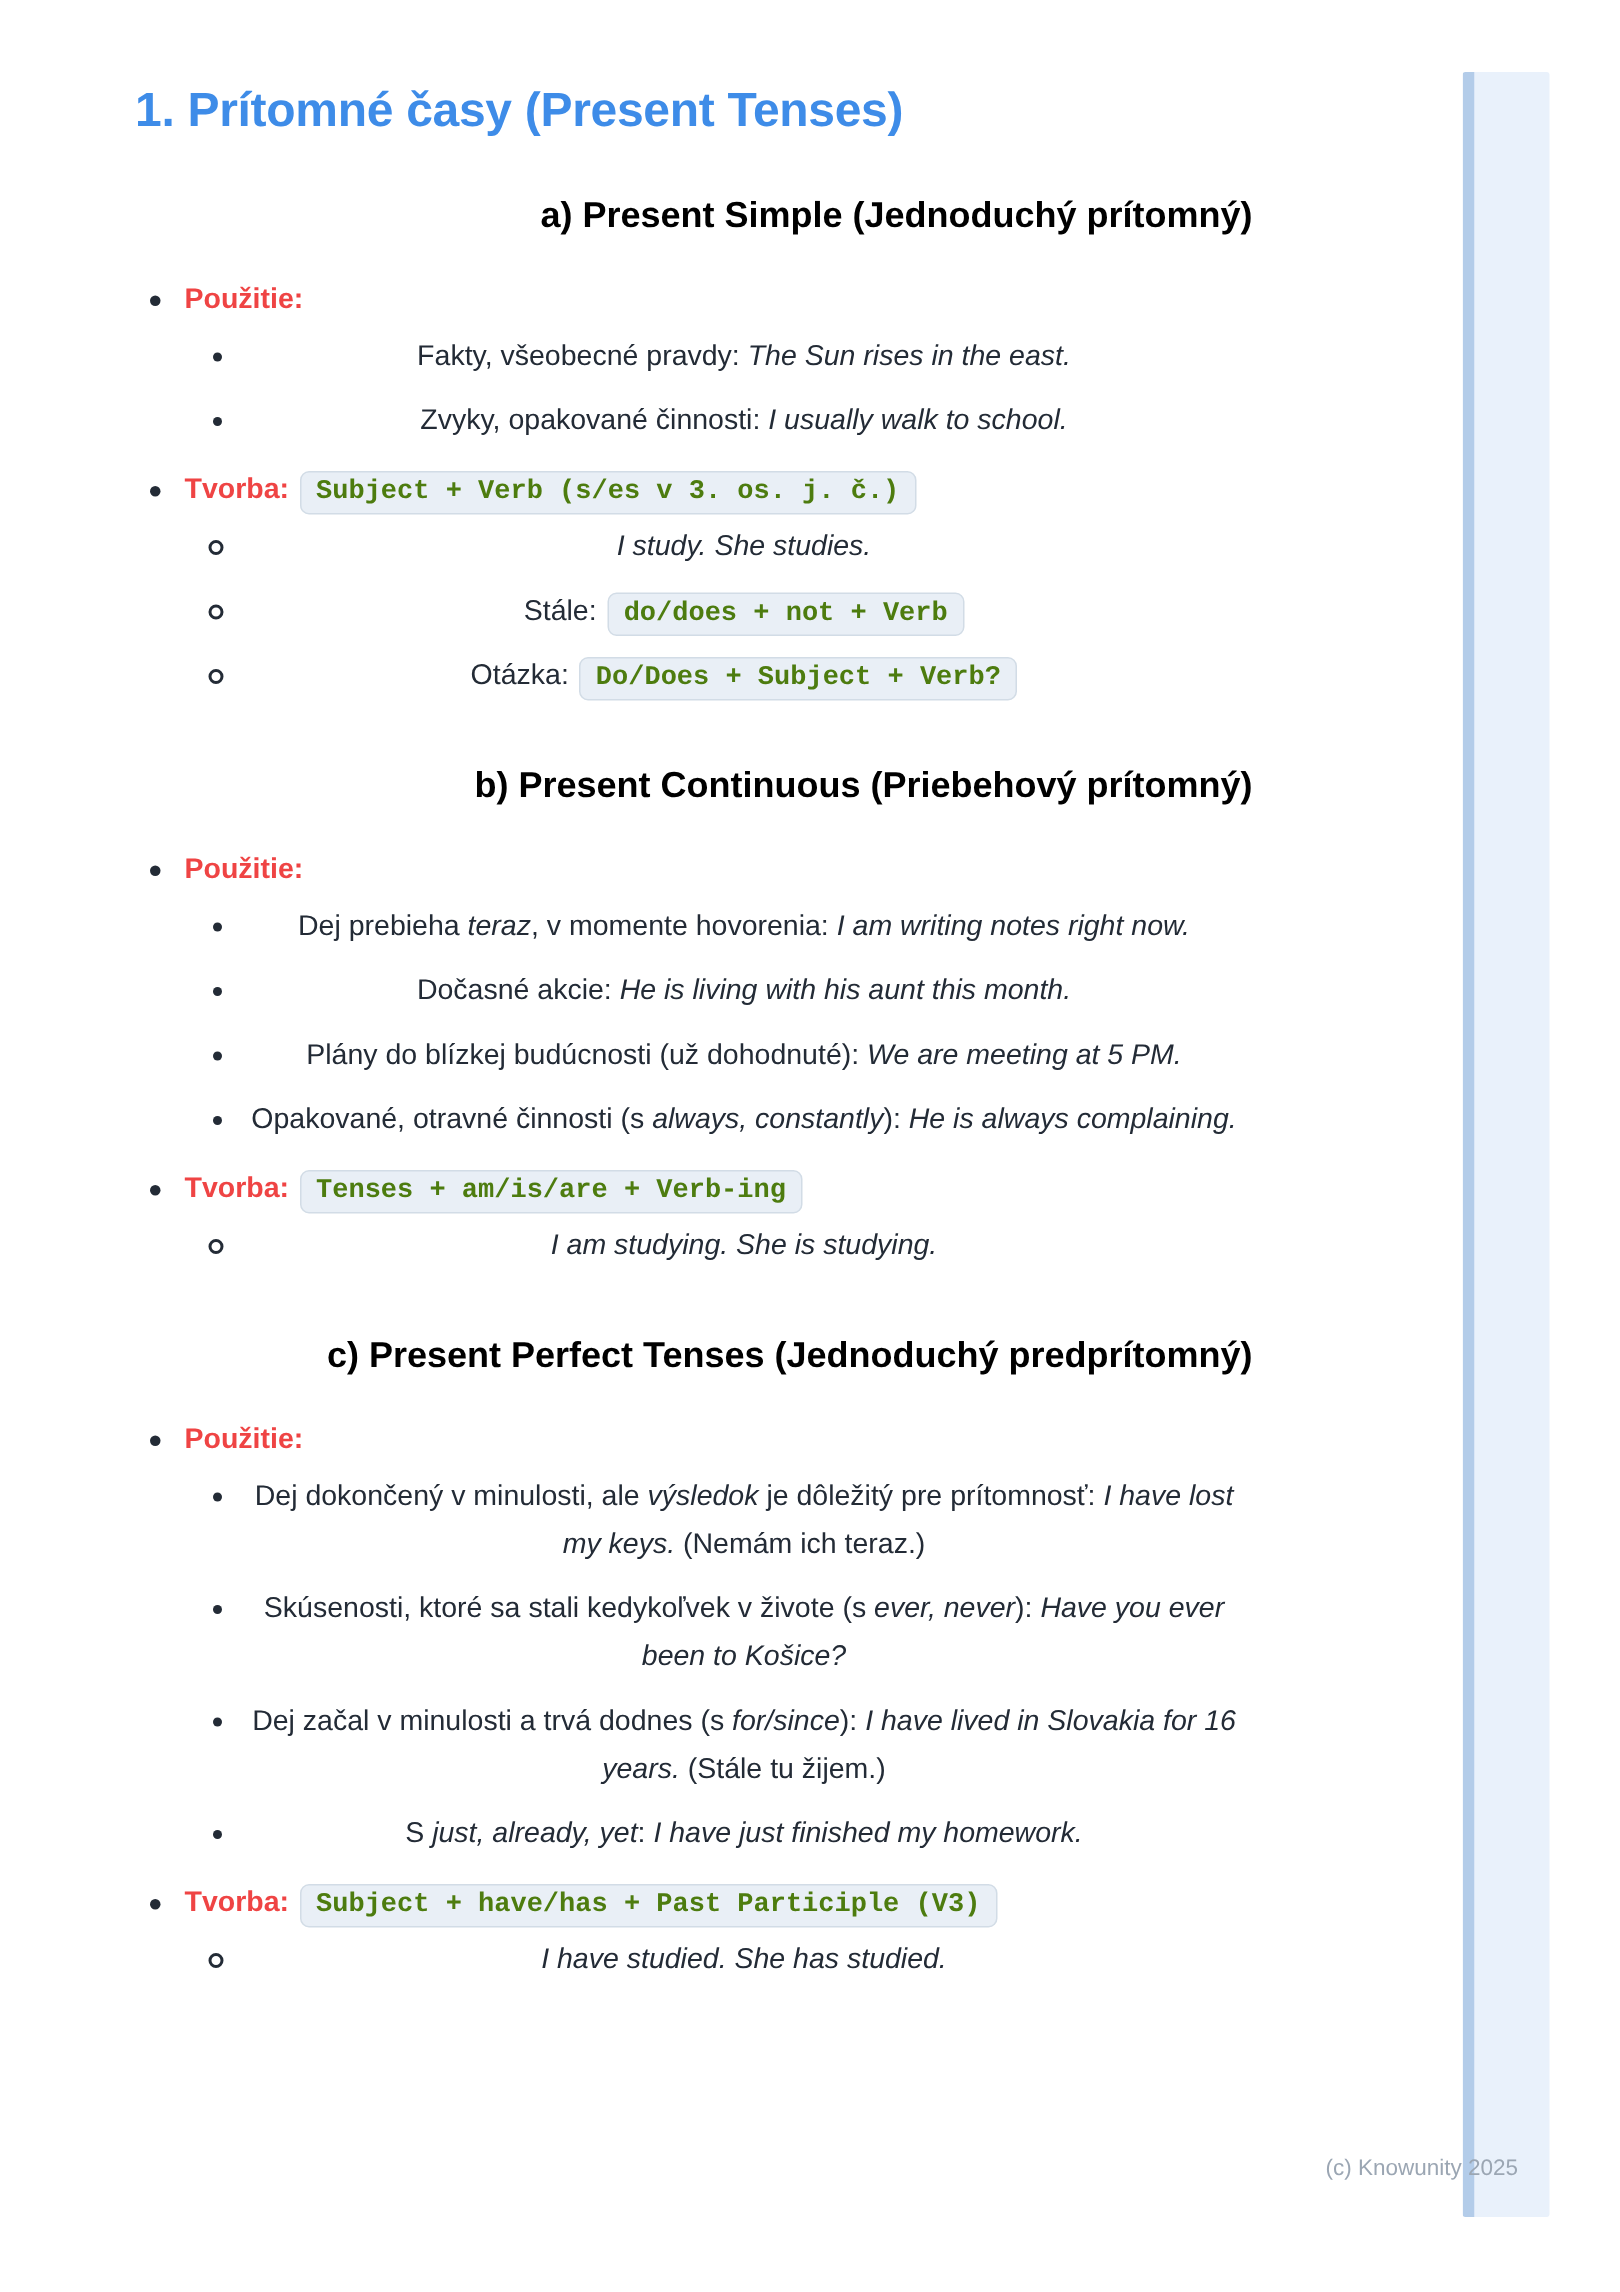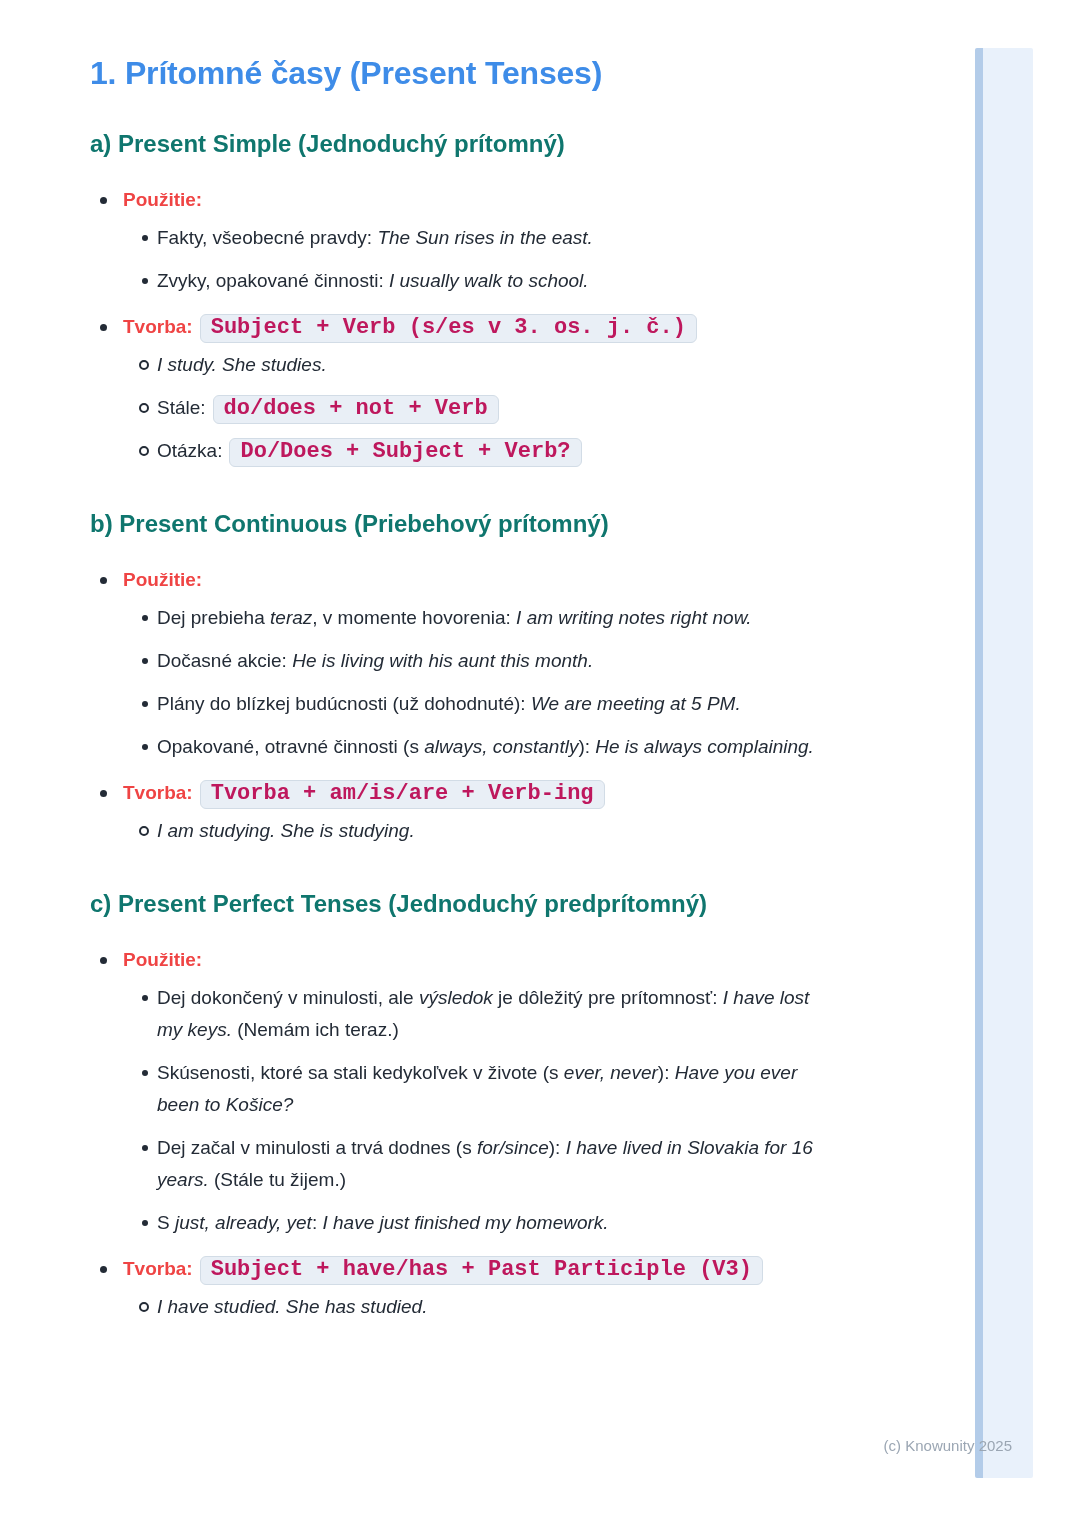--- a/index.html
+++ b/index.html
@@ -47,37 +47,38 @@
     line-height: 36px;
     font-weight: 700;
     color: #3e8ce8;
     letter-spacing: -0.2px;
   }
   h2.section-heading {
     margin: 42px 0 26px 0;
     font-size: 24px;
     line-height: 29px;
     font-weight: 700;
-    color: #0f766e;
+    color: #000000;
+    text-align: right;
   }
   h2.first { margin-top: 38px; }
 
   ul { list-style: none; margin: 0; padding: 0; }
   .doc-list { font-size: 19px; line-height: 32px; }
 
   li.top-item { position: relative; padding-left: 33px; margin-bottom: 14px; }
   li.top-item::before {
     content: "";
     position: absolute; left: 10px; top: 13px;
     width: 7px; height: 7px; border-radius: 50%;
     background: #232b36;
   }
   li.top-item:last-child { margin-bottom: 0; }
 
-  ul.nested { margin-top: 6px; }
+  ul.nested { margin-top: 6px; text-align: center; }
   ul.nested > li { position: relative; padding-left: 34px; margin-bottom: 11px; }
   ul.nested > li:last-child { margin-bottom: 0; }
   ul.nested > li.n-disc::before {
     content: "";
     position: absolute; left: 19px; top: 13px;
     width: 6px; height: 6px; border-radius: 50%;
     background: #232b36;
   }
   ul.nested > li.n-circle::before {
     content: "";
@@ -87,23 +88,23 @@
     border: 2px solid #232b36;
   }
 
   strong.lbl { font-weight: 700; color: #ef4444; }
   .it { font-style: italic; }
 
   code.pill {
     display: inline-block;
     font-family: "Liberation Mono", "DejaVu Sans Mono", monospace;
     font-weight: 700;
-    font-size: 22px;
+    font-size: 18px;
     line-height: 20px;
-    color: #be185d;
+    color: #4d7c0f;
     background: #e9eff6;
     border: 1px solid #d2dce6;
     border-radius: 6px;
     padding: 3px 10px 4px 10px;
     margin-left: 7px;
     white-space: nowrap;
     vertical-align: baseline;
   }
 </style>
 </head>
@@ -141,21 +142,21 @@
     <li class="top-item">
       <strong class="lbl">Použitie:</strong>
       <ul class="nested">
         <li class="n-disc"><span>Dej prebieha </span><span class="it">teraz</span><span>, v momente hovorenia: </span><span class="it">I am writing notes right now.</span></li>
         <li class="n-disc"><span>Dočasné akcie: </span><span class="it">He is living with his aunt this month.</span></li>
         <li class="n-disc"><span>Plány do blízkej budúcnosti (už dohodnuté): </span><span class="it">We are meeting at 5 PM.</span></li>
         <li class="n-disc"><span>Opakované, otravné činnosti (s </span><span class="it">always, constantly</span><span>): </span><span class="it">He is always complaining.</span></li>
       </ul>
     </li>
     <li class="top-item">
-      <strong class="lbl">Tvorba:</strong><code class="pill">Tvorba + am/is/are + Verb-ing</code>
+      <strong class="lbl">Tvorba:</strong><code class="pill">Tenses + am/is/are + Verb-ing</code>
       <ul class="nested">
         <li class="n-circle"><span class="it">I am studying. She is studying.</span></li>
       </ul>
     </li>
   </ul>
 
   <h2 class="section-heading">c) Present Perfect Tenses (Jednoduchý predprítomný)</h2>
   <ul class="doc-list">
     <li class="top-item">
       <strong class="lbl">Použitie:</strong>

